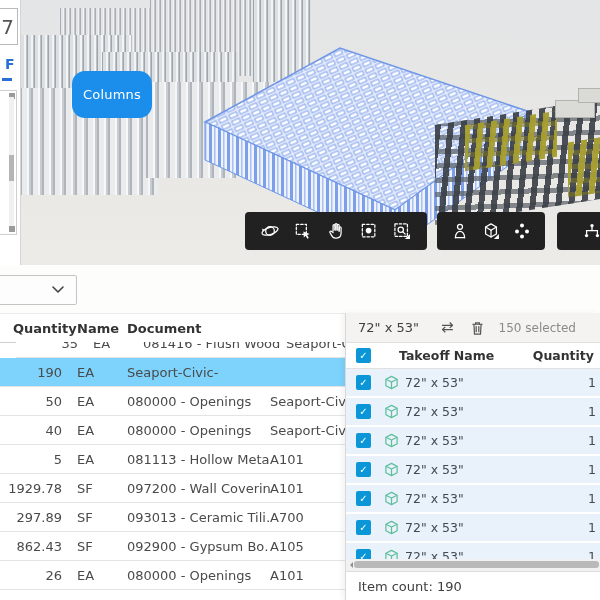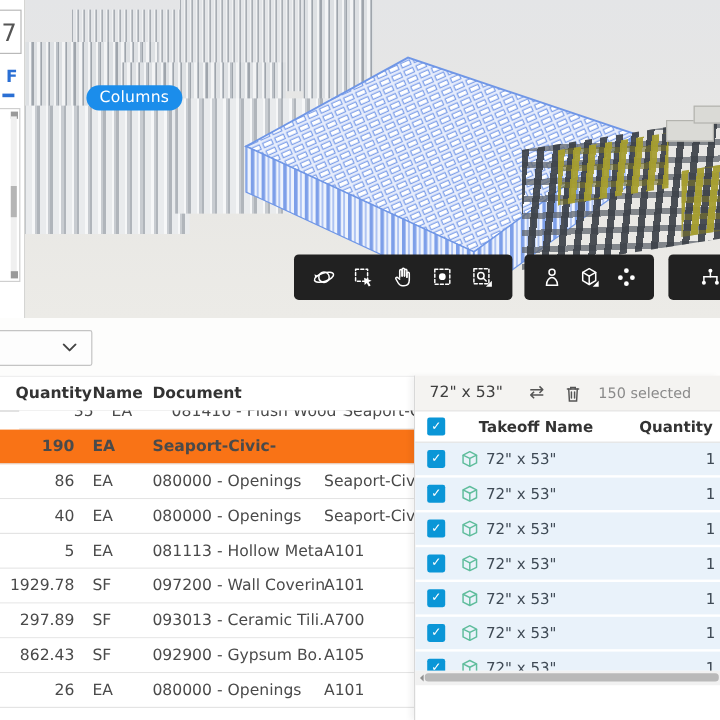--- a/index.html
+++ b/index.html
@@ -16,21 +16,21 @@
   .s-coarse{background:repeating-linear-gradient(90deg,#b0b5bb 0 2px,#e9ebed 2px 7px,#f6f7f8 7px 9px,#c8ccd1 9px 11px);}
   .chairs{position:absolute;transform:skewY(-9deg);
     background-image:
       repeating-linear-gradient(96deg,rgba(60,65,72,.92) 0 6px,rgba(60,65,72,0) 6px 13px),
       repeating-linear-gradient(7deg,rgba(95,101,109,.75) 0 5px,rgba(95,101,109,0) 5px 14px);}
   .chairs-y{position:absolute;transform:skewY(-9deg);
     background-image:repeating-linear-gradient(96deg,rgba(166,158,47,.95) 0 6px,rgba(166,158,47,0) 6px 13px),
       repeating-linear-gradient(7deg,rgba(120,114,40,.6) 0 5px,rgba(120,114,40,0) 5px 14px);}
   .mtable{position:absolute;background:#dadad6;border:1px solid #b3b3ae;}
   .pill{position:absolute;background:#1b8deb;color:#fff;font-size:13px;font-weight:500;
-    padding:3px 11px;border-radius:13px;letter-spacing:.2px;cursor:pointer;}
+    padding:16px 11px;border-radius:13px;letter-spacing:.2px;cursor:pointer;}
   .tb-group{position:absolute;top:212px;height:38px;background:#212121;border-radius:4px;
     display:flex;align-items:center;justify-content:space-around;padding:0 8px;box-sizing:border-box;}
   .tb-btn{width:32px;height:32px;display:flex;align-items:center;justify-content:center;cursor:pointer;}
   .tb-btn svg{stroke:#fff;fill:none;stroke-width:1.5;stroke-linecap:round;stroke-linejoin:round;}
 
   
   .left-panel{position:absolute;left:0;top:0;width:20px;height:265px;background:#fff;border-right:1px solid #d5d5d3;}
   .frag-input{position:absolute;left:-30px;top:8px;width:48px;height:37px;border:1px solid #b9b9b9;background:#fff;
     display:flex;align-items:center;justify-content:flex-end;padding-right:3px;font-size:20px;color:#555;box-sizing:border-box;}
   .frag-link{position:absolute;left:5px;top:56px;color:#2a6fd4;font-weight:bold;font-size:14px;}
@@ -49,21 +49,21 @@
   .takeoff-table{position:absolute;left:0;top:313px;width:347px;height:287px;background:#fff;overflow:hidden;}
   .t-head{position:absolute;left:0;top:0;width:100%;height:28px;border-top:1px solid #ececec;border-bottom:1px solid #cfcfcf;
     display:grid;grid-template-columns:62px 65px 143px auto;align-items:center;font-size:13px;font-weight:bold;color:#333;}
   .t-head .h1{padding-left:13px;}
   .t-head .h2{padding-left:15px;}
   .t-head .h4{padding-left:0;}
   .t-body{position:absolute;left:0;top:29px;width:100%;height:264px;overflow:hidden;}
   .trow{display:grid;grid-template-columns:62px 65px 143px auto;align-items:center;height:28px;
     border-bottom:1px solid #e4e4e4;font-size:13px;color:#4a4a4a;background:#fff;cursor:pointer;white-space:nowrap;}
   .trow.first{margin-top:-13px;margin-left:16px;}
-  .trow.sel{background:#f97316;font-weight:bold;}
+  .trow.sel{background:#7dd3fc;}
   .c-qty{text-align:right;padding-right:0;}
   .c-unit{padding-left:15px;}
   .c-class,.c-doc{overflow:hidden;text-overflow:clip;}
 
   
   .detail{position:absolute;left:345px;top:313px;width:255px;height:287px;background:#fff;
     border-left:1px solid #d8d8d8;box-shadow:-3px 0 5px rgba(0,0,0,.05);box-sizing:border-box;}
   .d-titlebar{position:absolute;left:0;top:0;width:100%;height:30px;background:#f4f3f1;border-bottom:1px solid #e2e1df;
     display:flex;align-items:center;box-sizing:border-box;}
   .d-title{font-size:13px;color:#3f3f3f;margin-left:12px;}
@@ -241,21 +241,21 @@
           <span class="c-unit">EA</span>
           <span class="c-class">081416 - Flush Wood …</span>
           <span class="c-doc">Seaport-Civic-</span>
       </div>
       <div class="trow sel">
         <span class="c-qty">190</span>
           <span class="c-unit">EA</span>
           <span class="c-doc">Seaport-Civic-</span>
       </div>
       <div class="trow">
-        <span class="c-qty">86</span>
+        <span class="c-qty">50</span>
           <span class="c-unit">EA</span>
           <span class="c-class">080000 - Openings</span>
           <span class="c-doc">Seaport-Civic-</span>
       </div>
       <div class="trow">
         <span class="c-qty">40</span>
           <span class="c-unit">EA</span>
           <span class="c-class">080000 - Openings</span>
           <span class="c-doc">Seaport-Civic-</span>
       </div>
@@ -399,15 +399,16 @@
           </span>
         <span class="name">72" x 53"</span>
         <span class="q">1</span>
       </div>
     </div>
 
     <div class="d-scroll">
       <span class="d-arrow"></span>
       <div class="d-thumb"></div>
     </div>
+    <div class="d-footer">Item count: 190</div>
   </div>
 
 </div>
 
 </body></html>

